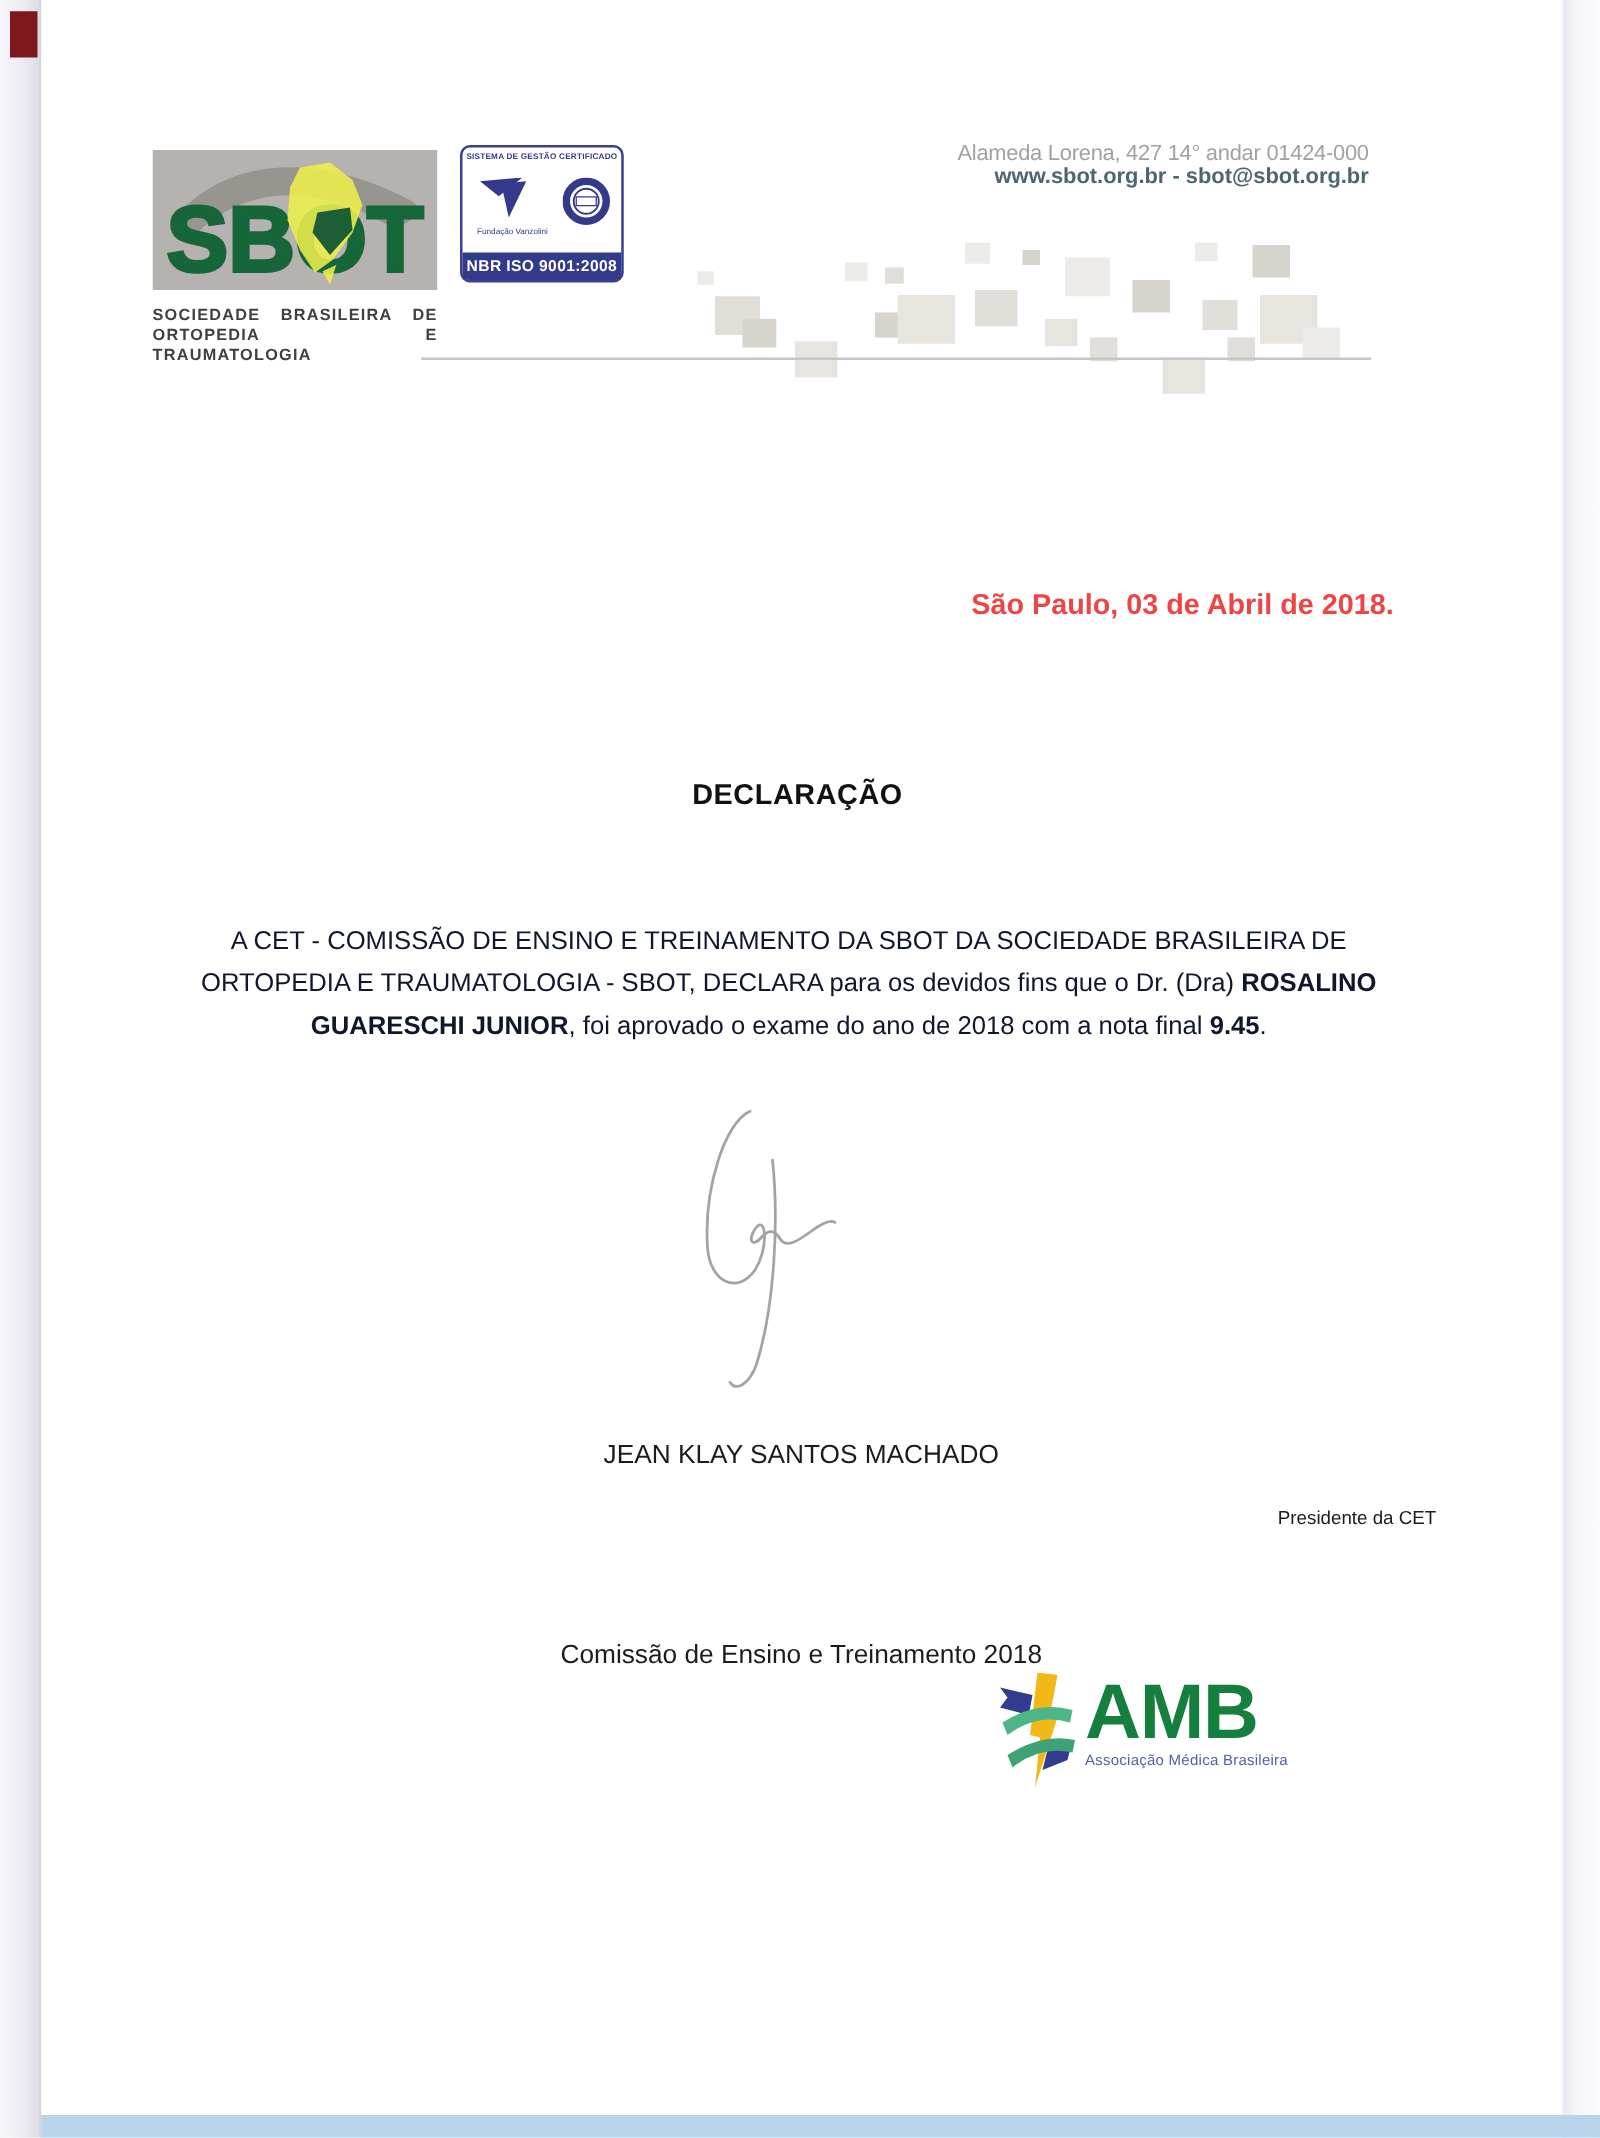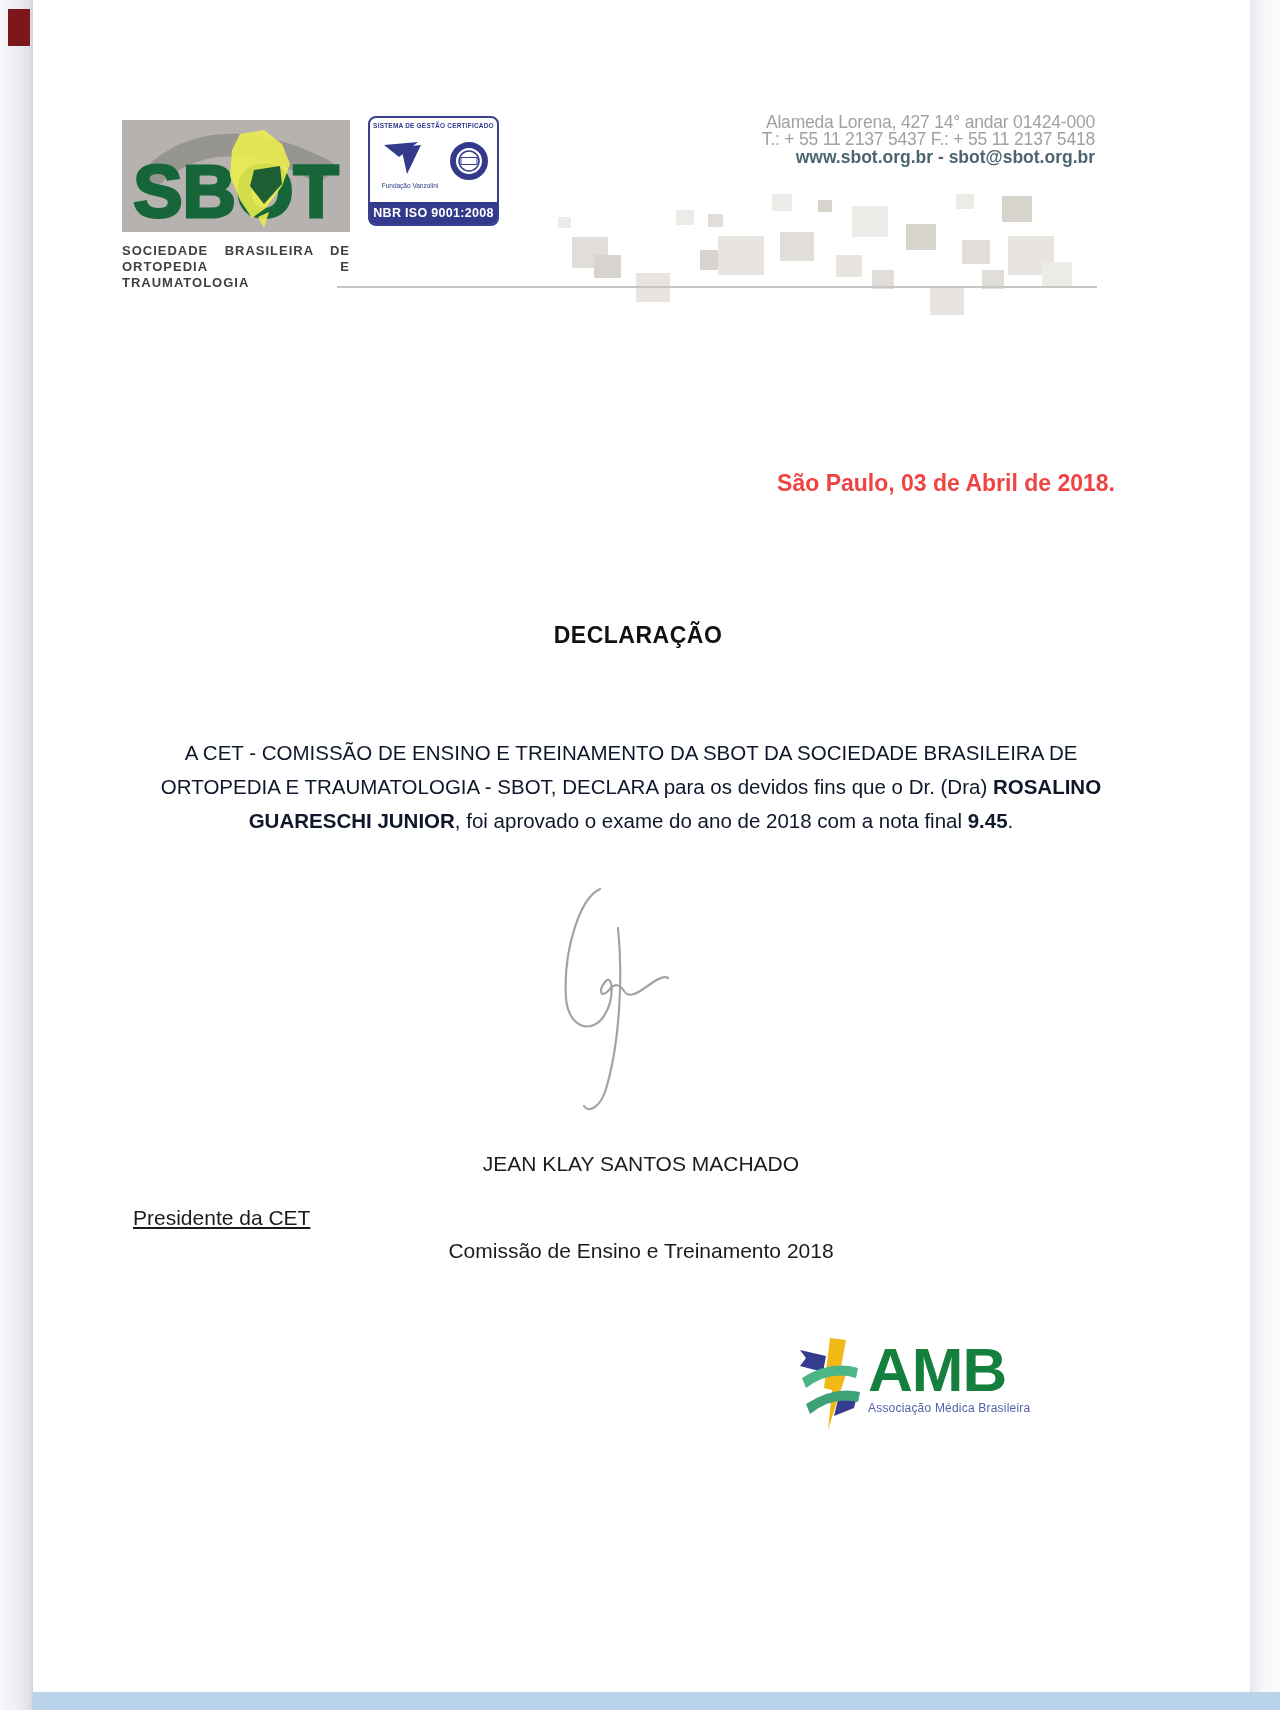--- a/index.html
+++ b/index.html
@@ -44,22 +44,22 @@
   .dateline{position:absolute;top:458px;left:133px;width:982px;text-align:right;
     font-size:23px;font-weight:bold;color:#ef4444;margin-top:12px;}
   .doc-title{position:absolute;top:622px;left:133px;width:1010px;text-align:center;
     font-size:23px;font-weight:bold;letter-spacing:.5px;color:#111;}
   .doc-body{position:absolute;top:736px;left:123px;width:1016px;text-align:center;
     font-size:20.5px;line-height:34px;color:#0f172a;}
   .doc-body strong{font-weight:bold;}
 
   .signature{position:absolute;left:540px;top:860px;z-index:2;}
   .signer-name{position:absolute;top:1152px;left:133px;width:1016px;text-align:center;font-size:21px;}
-  .signer-role{position:absolute;top:1206px;left:133px;width:1016px;text-align:left;font-size:21px;text-decoration:underline;}
-  .signer-committee{position:absolute;top:1239px;left:133px;width:1016px;text-align:center;font-size:21px;}
+  .signer-role{position:absolute;top:1206px;left:133px;width:1016px;text-align:right;font-size:15px;}
+  .signer-committee{position:absolute;top:1312px;left:133px;width:1016px;text-align:center;font-size:21px;}
 
   
   .amb{position:absolute;left:800px;top:1338px;display:flex;align-items:flex-start;}
   .amb-text{margin-left:6px;margin-top:4px;}
   .amb-acronym{font-size:62px;line-height:56px;font-weight:800;color:#15803d;letter-spacing:-1px;}
   .amb-full{font-size:12px;color:#5560a8;margin-top:3px;letter-spacing:.2px;}
 </style>
 </head>
 <body>
 
@@ -92,21 +92,20 @@
   <svg class="cert-seal" width="38" height="38">
     <circle cx="19" cy="19" r="16" fill="none" stroke="#333a8c" stroke-width="6"></circle>
     <circle cx="19" cy="19" r="10" fill="#ffffff" stroke="#333a8c" stroke-width="1.5"></circle>
     <rect x="11" y="15.5" width="16" height="7" fill="#ffffff" stroke="#333a8c" stroke-width="1"></rect>
   </svg>
   <div class="cert-bar">NBR ISO 9001:2008</div>
 </div>
 
 <div class="contact">
   <div class="addr">Alameda Lorena, 427  14° andar  01424-000</div>
-  <div class="addr">T.: + 55 11 2137 5437  F.: + 55 11 2137 5418</div>
   <div class="web">www.sbot.org.br - sbot@sbot.org.br</div>
 </div>
 
 <div class="deco-squares">
     <div style="left: 558px; top: 217px; width: 13px; height: 11px; background: rgb(237, 235, 231);"></div>
     <div style="left: 572px; top: 237px; width: 36px; height: 31px; background: rgb(225, 222, 218);"></div>
     <div style="left: 594px; top: 255px; width: 27px; height: 23px; background: rgb(215, 211, 205);"></div>
     <div style="left: 636px; top: 273px; width: 34px; height: 29px; background: rgb(232, 229, 225);"></div>
     <div style="left: 676px; top: 210px; width: 18px; height: 15px; background: rgb(237, 235, 231);"></div>
     <div style="left: 708px; top: 214px; width: 15px; height: 13px; background: rgb(225, 222, 218);"></div>

